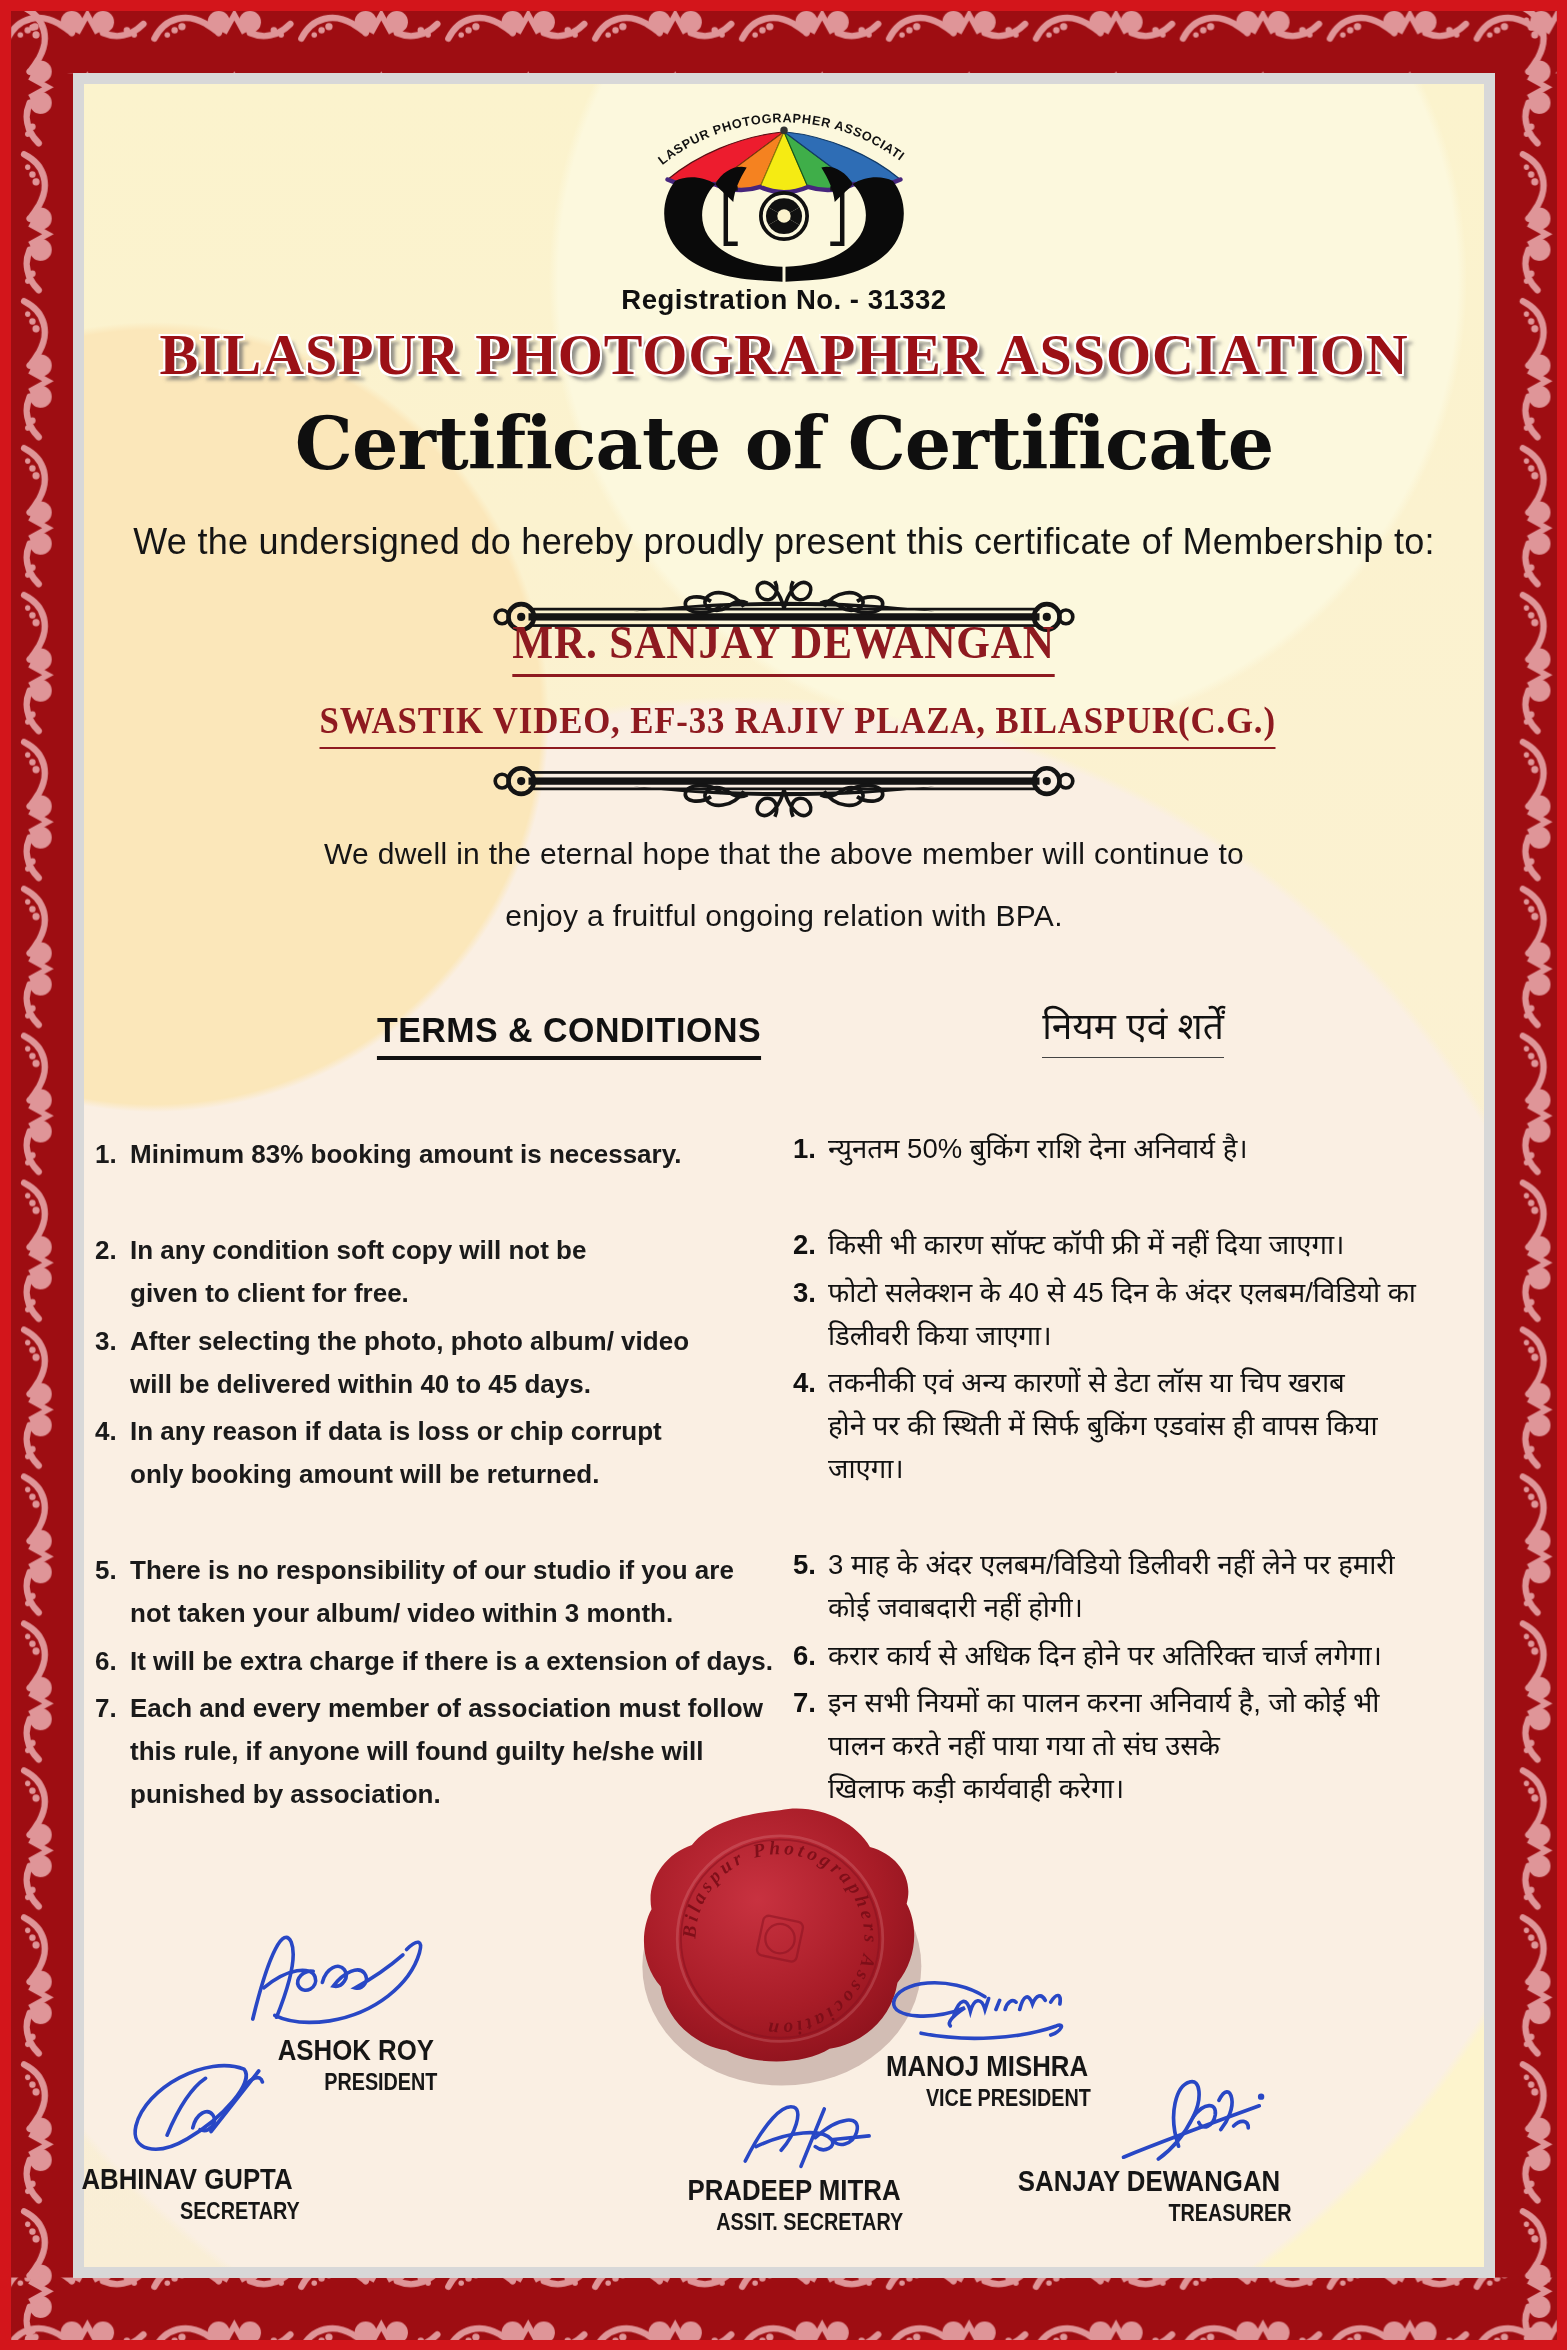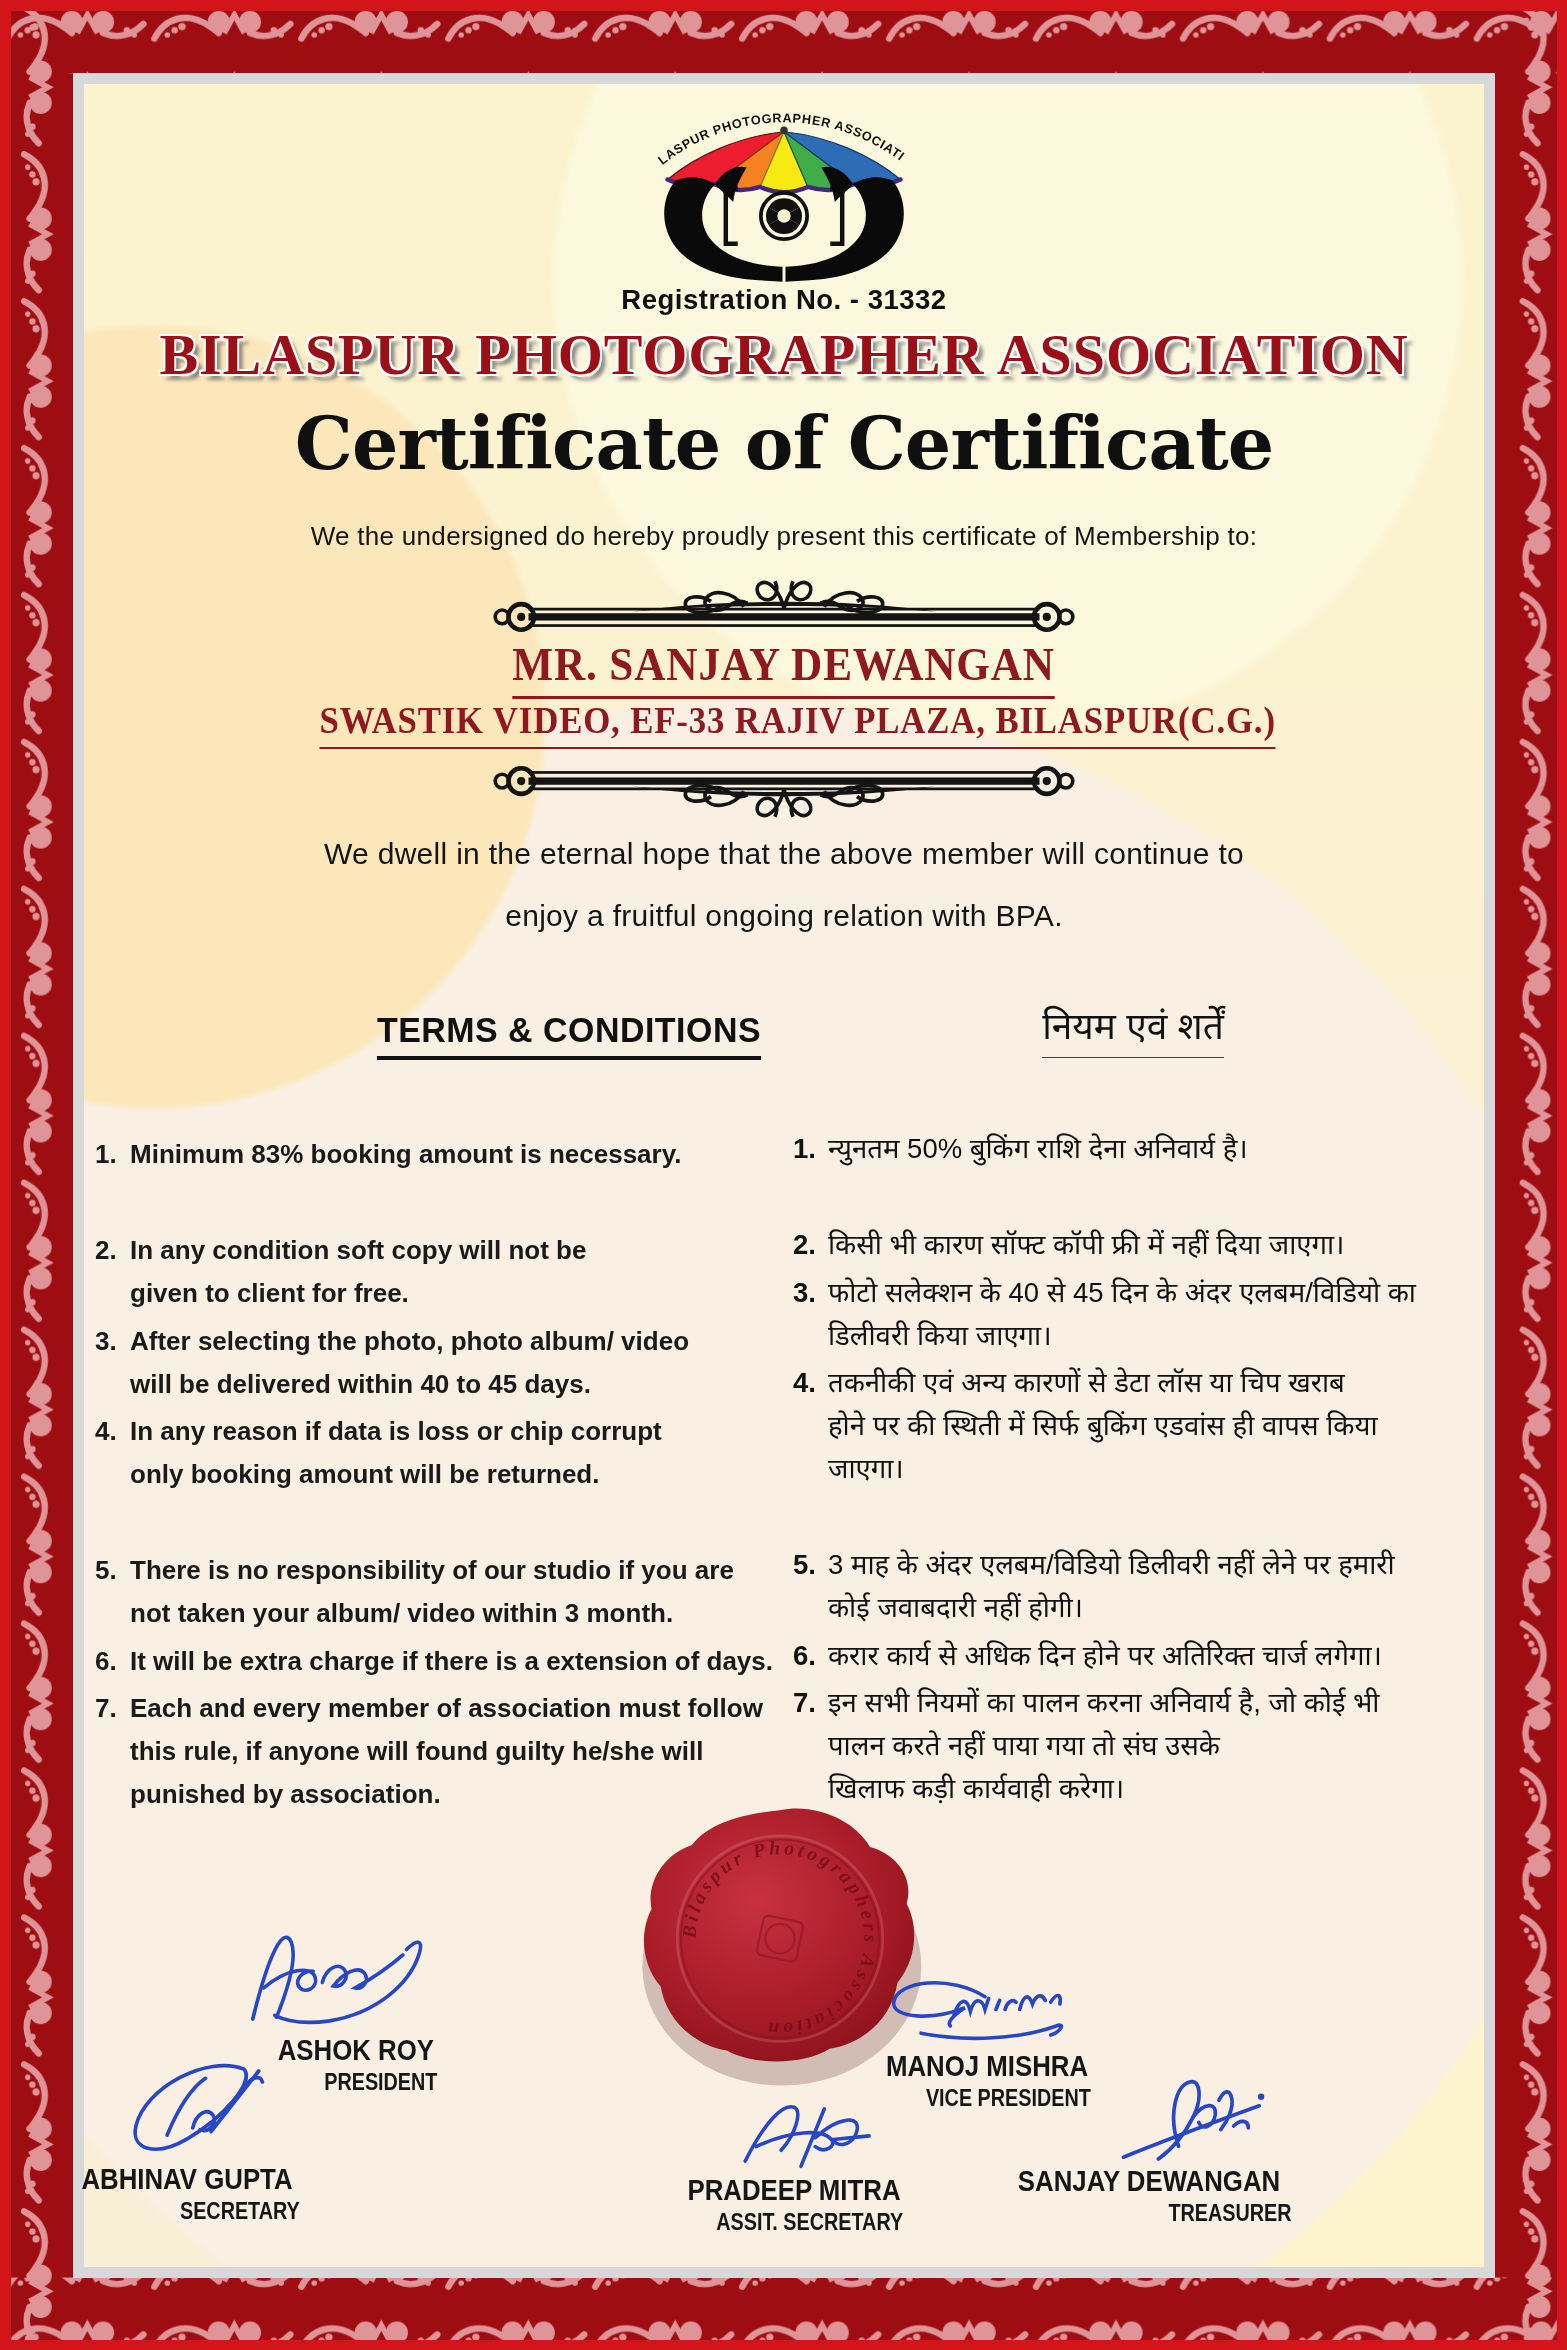--- a/index.html
+++ b/index.html
@@ -17,25 +17,25 @@
       linear-gradient(180deg,#fbf3cd 0%, #fbf0d3 60%, #f9eed6 100%);}
   .abs{position:absolute;left:0;right:0;text-align:center;}
   .logo-wrap{position:absolute;left:0;right:0;top:0;text-align:center;}
   .reg{top:200px;font-size:27.5px;font-weight:bold;color:#101010;letter-spacing:0.5px;}
   .assoc{top:237px;font-size:58px;font-family:"Liberation Serif",serif;font-weight:bold;
          color:#9b1016;letter-spacing:0.9px;
          text-shadow:-1.8px -1.8px 0 #fff,1.8px -1.8px 0 #fff,-1.8px 1.8px 0 #fff,1.8px 1.8px 0 #fff,
                      -1.8px 0 0 #fff,1.8px 0 0 #fff,0 -1.8px 0 #fff,0 1.8px 0 #fff,
                      5.5px 6.4px 3.7px rgba(110,110,110,.75);}
   .certt{top:316px;font-size:73px;font-family:"DejaVu Serif",serif;font-weight:bold;color:#0f0f0f;letter-spacing:-0.9px;}
-  .pres{top:437px;font-size:26px;color:#151515;letter-spacing:0.3px;}
+  .pres{top:437px;font-size:36px;color:#151515;letter-spacing:0.3px;}
   .divider{position:absolute;left:50%;transform:translateX(-50%);}
   .d1{top:490px;}
   .d2{top:667px;transform:translateX(-50%) scaleY(-1);}
-  .mname{top:553px;font-size:46px;}
+  .mname{top:531px;font-size:46px;}
   .maddr{top:615px;font-size:37px;padding-left:28px;}
   .mname .u,.maddr .u{display:inline-block;font-family:"Liberation Serif",serif;font-weight:bold;
         color:#8e1a20;border-bottom:3.7px solid #8e1a20;padding-bottom:4.6px;letter-spacing:0.9px;
         transform:scaleX(.94);}
   .maddr .u{border-bottom-width:2.8px;}
   .hope{font-size:30px;color:#151515;letter-spacing:0.3px;}
   .h1{top:753px;}.h2{top:815px;}
   .then{position:absolute;left:13px;width:670px;top:926px;text-align:right;}
   .then .u{display:inline-block;font-weight:bold;font-size:35px;color:#111;
            border-bottom:4.6px solid #111;padding-bottom:6.4px;letter-spacing:0.5px;transform:scaleX(.97);}

